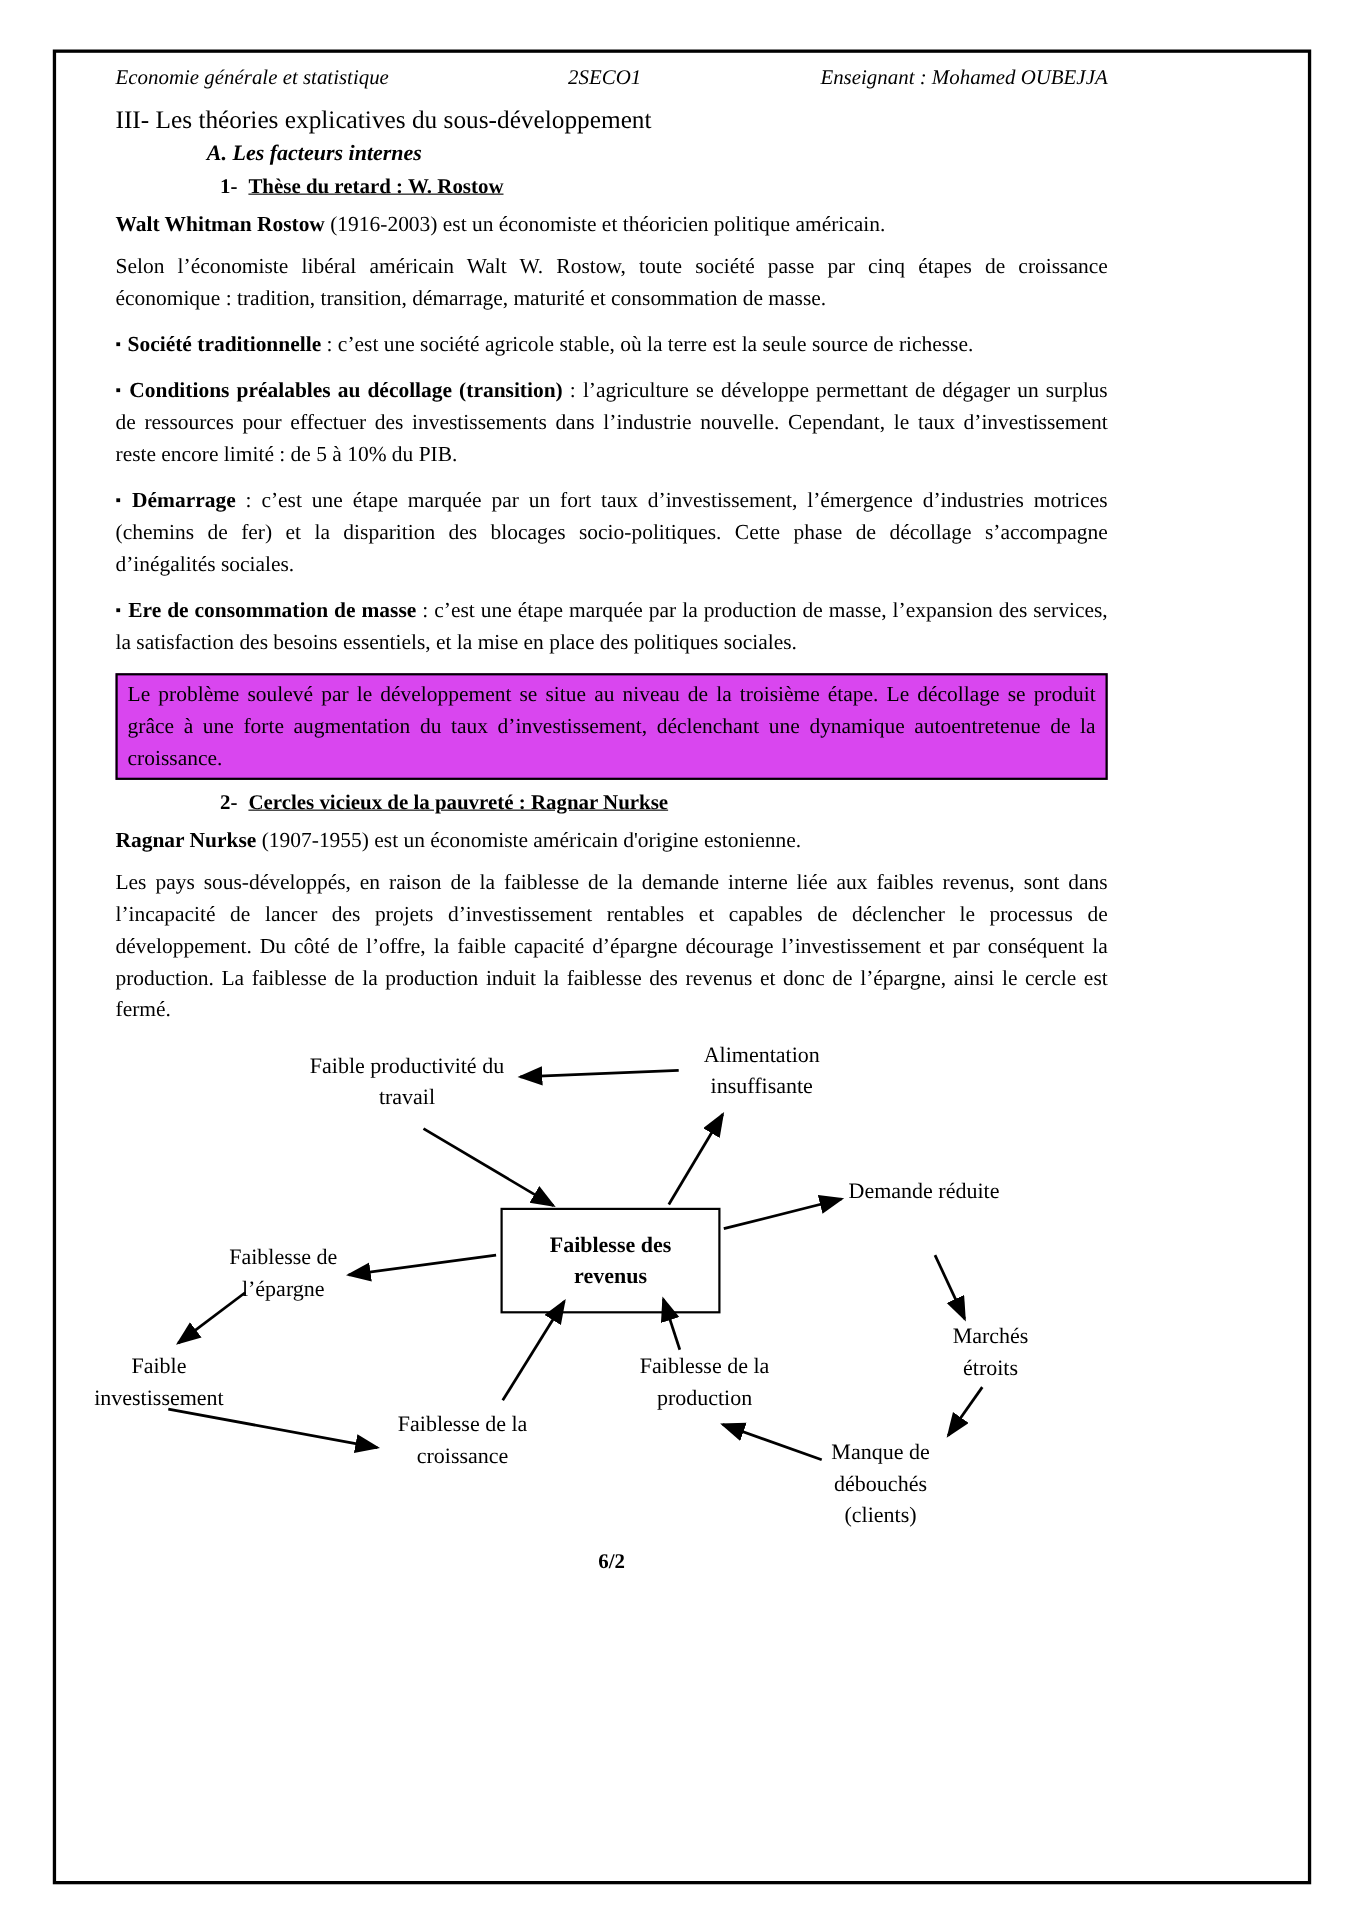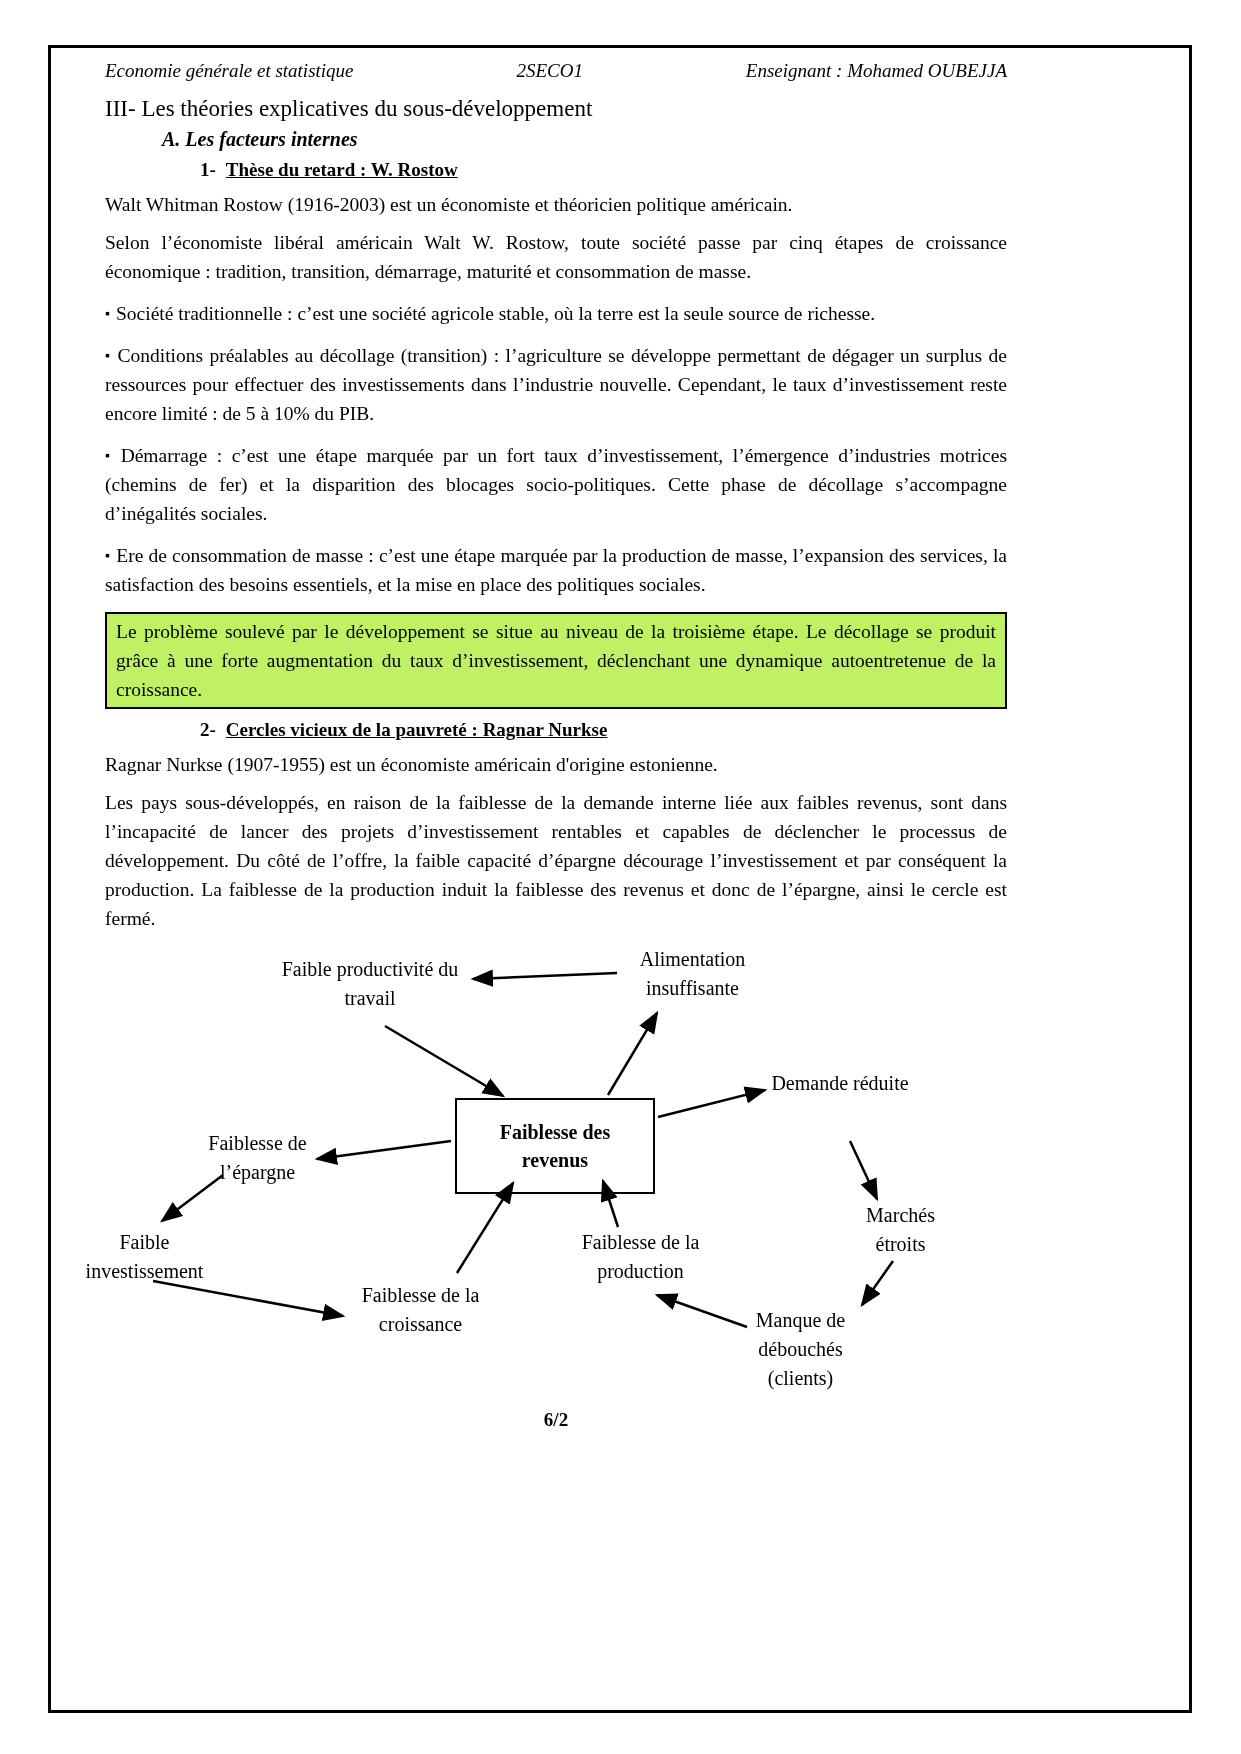--- a/index.html
+++ b/index.html
@@ -18,38 +18,38 @@
   .doc-header{
     display:flex;justify-content:space-between;align-items:center;
     font-style:italic;font-size:19px;margin-bottom:14px;
   }
   .doc-header span{white-space:nowrap;}
   .main-title{
     font-size:23px;font-weight:normal;margin:10px 0 6px 0;
   }
   .section-a{
     font-size:20px;font-weight:bold;font-style:italic;
-    margin:6px 0 4px 57px;
+    margin:6px 0 4px 83px;
     font-family:Liberation Serif, serif;
   }
   .sub-heading{
     font-size:19px;font-weight:bold;margin:8px 0 8px 95px;
   }
   .sub-heading .u{text-decoration:underline;}
   .sub-heading .num{margin-right:10px;}
   p.body-p{
     font-size:19.5px;line-height:29px;text-align:justify;
     margin:9px 0;
   }
   p.bullet-p{
     font-size:19.5px;line-height:29px;text-align:justify;
     margin:13px 0;
   }
   .bullet-glyph{font-size:14px;vertical-align:2px;margin-right:6px;}
-  b.lead{font-weight:normal;margin-top:28px;}
+  b.lead{font-weight:bold;margin-top:28px;}
   .note-box{
     border:2px solid #000;
     padding:3px 9px;margin:12px 0 10px 0;
     font-size:19.5px;line-height:29px;text-align:justify;
     box-sizing:border-box;
   }
   
   .diagram{
     position:relative;width:902px;height:460px;margin-top:10px;
     font-size:20px;line-height:29px;
@@ -106,21 +106,21 @@
 
   <p class="bullet-p">
     <span class="bullet-glyph">▪</span><b class="lead">Démarrage</b><span> : c’est une étape marquée par un fort taux d’investissement, l’émergence d’industries motrices (chemins de fer) et la disparition des blocages socio-politiques. Cette phase de décollage s’accompagne d’inégalités sociales.</span>
   </p>
 
 
   <p class="bullet-p">
     <span class="bullet-glyph">▪</span><b class="lead">Ere de consommation de masse</b><span> : c’est une étape marquée par la production de masse, l’expansion des services, la satisfaction des besoins essentiels, et la mise en place des politiques sociales.</span>
   </p>
 
-  <div class="note-box" style="background: #bef264;">Le problème soulevé par le développement se situe au niveau de la troisième étape. Le décollage se produit grâce à une forte augmentation du taux d’investissement, déclenchant une dynamique autoentretenue de la croissance.</div>
+  <div class="note-box" style="background: #d946ef;">Le problème soulevé par le développement se situe au niveau de la troisième étape. Le décollage se produit grâce à une forte augmentation du taux d’investissement, déclenchant une dynamique autoentretenue de la croissance.</div>
 
   <div class="sub-heading">
     <span class="num">2-</span><span class="u">Cercles vicieux de la pauvreté : Ragnar Nurkse</span>
   </div>
 
   <p class="body-p">
     <b class="lead">Ragnar Nurkse</b><span> (1907-1955) est un économiste américain d'origine estonienne.</span>
   </p>
 
   <p class="body-p">Les pays sous-développés, en raison de la faiblesse de la demande interne liée aux faibles revenus, sont dans l’incapacité de lancer des projets d’investissement rentables et capables de déclencher le processus de développement. Du côté de l’offre, la faible capacité d’épargne décourage l’investissement et par conséquent la production. La faiblesse de la production induit la faiblesse des revenus et donc de l’épargne, ainsi le cercle est fermé.</p>

